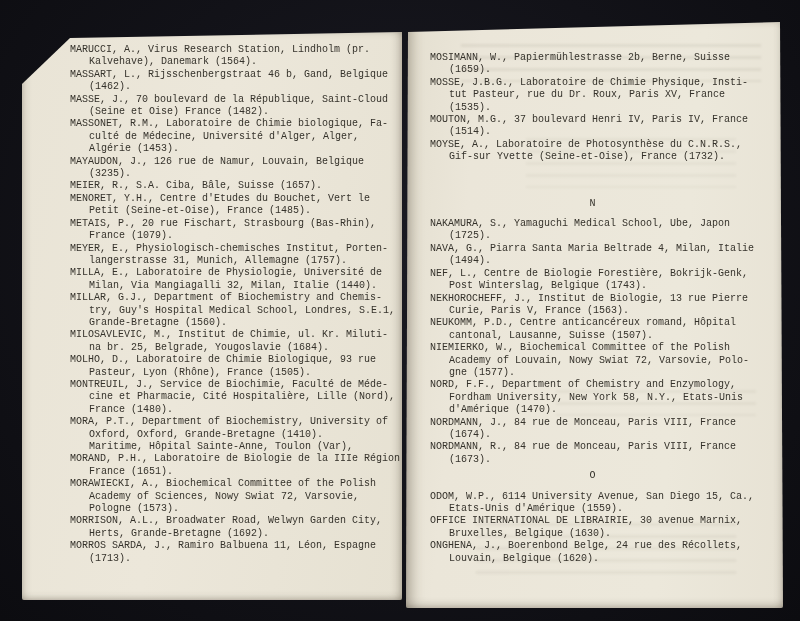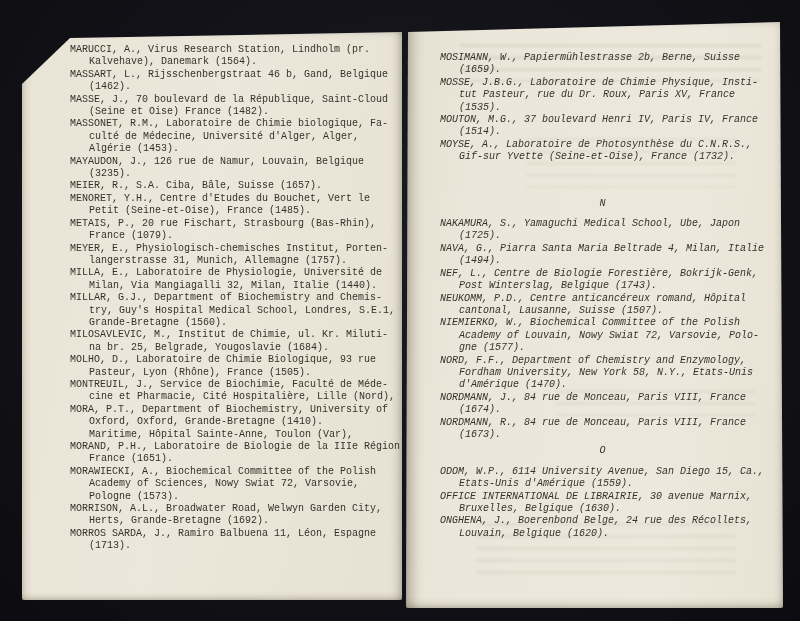--- a/index.html
+++ b/index.html
@@ -26,21 +26,21 @@
     left:406px;top:18px;width:377px;height:590px;
     clip-path:polygon(2px 14px,374px 4px,100% 100%,0 100%);
     background:linear-gradient(95deg,#e4dfd0 0%, #ebe6d9 18%, #ece8db 70%, #e7e2d4 100%);
     box-shadow:inset 10px 0 14px -6px rgba(60,50,35,.40),
                inset -6px 0 9px -5px rgba(60,50,35,.30),
                inset 0 -7px 10px -6px rgba(60,50,35,.28),
                inset 0 8px 10px -6px rgba(60,50,35,.22);
   }
   .col{position:absolute;color:#35322b;font-size:10px;line-height:12.4px;}
   .col-left{left:48px;top:14px;width:336px;}
-  .col-right{left:34px;top:34px;width:326px;font-style:italic;}
+  .col-right{left:24px;top:34px;width:326px;}
   .entry{margin:0;}
   .line{white-space:pre;}
   .line.cont{padding-left:19px;}
   .section-header{
     text-align:center;margin:34px 0 8px 0;letter-spacing:1px;
   }
   .section-header + .entries-block + .section-header{margin-top:4px;}
   
   .bleed{
     position:absolute;opacity:.5;filter:blur(1.2px);pointer-events:none;
@@ -108,20 +108,21 @@
         <div class="line">MILOSAVLEVIC, M., Institut de Chimie, ul. Kr. Miluti-</div>
         <div class="line cont">na br. 25, Belgrade, Yougoslavie (1684).</div>
       </div>
       <div class="entry">
         <div class="line">MOLHO, D., Laboratoire de Chimie Biologique, 93 rue</div>
         <div class="line cont">Pasteur, Lyon (Rhône), France (1505).</div>
       </div>
       <div class="entry">
         <div class="line">MONTREUIL, J., Service de Biochimie, Faculté de Méde-</div>
         <div class="line cont">cine et Pharmacie, Cité Hospitalière, Lille (Nord),</div>
+        <div class="line cont">France (1480).</div>
       </div>
       <div class="entry">
         <div class="line">MORA, P.T., Department of Biochemistry, University of</div>
         <div class="line cont">Oxford, Oxford, Grande-Bretagne (1410).</div>
       </div>
       <div class="entry">
         <div class="line cont">Maritime, Hôpital Sainte-Anne, Toulon (Var),</div>
         <div class="line">MORAND, P.H., Laboratoire de Biologie de la IIIe Région</div>
         <div class="line cont">France (1651).</div>
       </div>
@@ -174,20 +175,24 @@
         </div>
         <div class="entry">
           <div class="line">NAVA, G., Piarra Santa Maria Beltrade 4, Milan, Italie</div>
           <div class="line cont">(1494).</div>
         </div>
         <div class="entry">
           <div class="line">NEF, L., Centre de Biologie Forestière, Bokrijk-Genk,</div>
           <div class="line cont">Post Winterslag, Belgique (1743).</div>
         </div>
         <div class="entry">
+          <div class="line">NEKHOROCHEFF, J., Institut de Biologie, 13 rue Pierre</div>
+          <div class="line cont">Curie, Paris V, France (1563).</div>
+        </div>
+        <div class="entry">
           <div class="line">NEUKOMM, P.D., Centre anticancéreux romand, Hôpital</div>
           <div class="line cont">cantonal, Lausanne, Suisse (1507).</div>
         </div>
         <div class="entry">
           <div class="line">NIEMIERKO, W., Biochemical Committee of the Polish</div>
           <div class="line cont">Academy of Louvain, Nowy Swiat 72, Varsovie, Polo-</div>
           <div class="line cont">gne (1577).</div>
         </div>
         <div class="entry">
           <div class="line">NORD, F.F., Department of Chemistry and Enzymology,</div>

